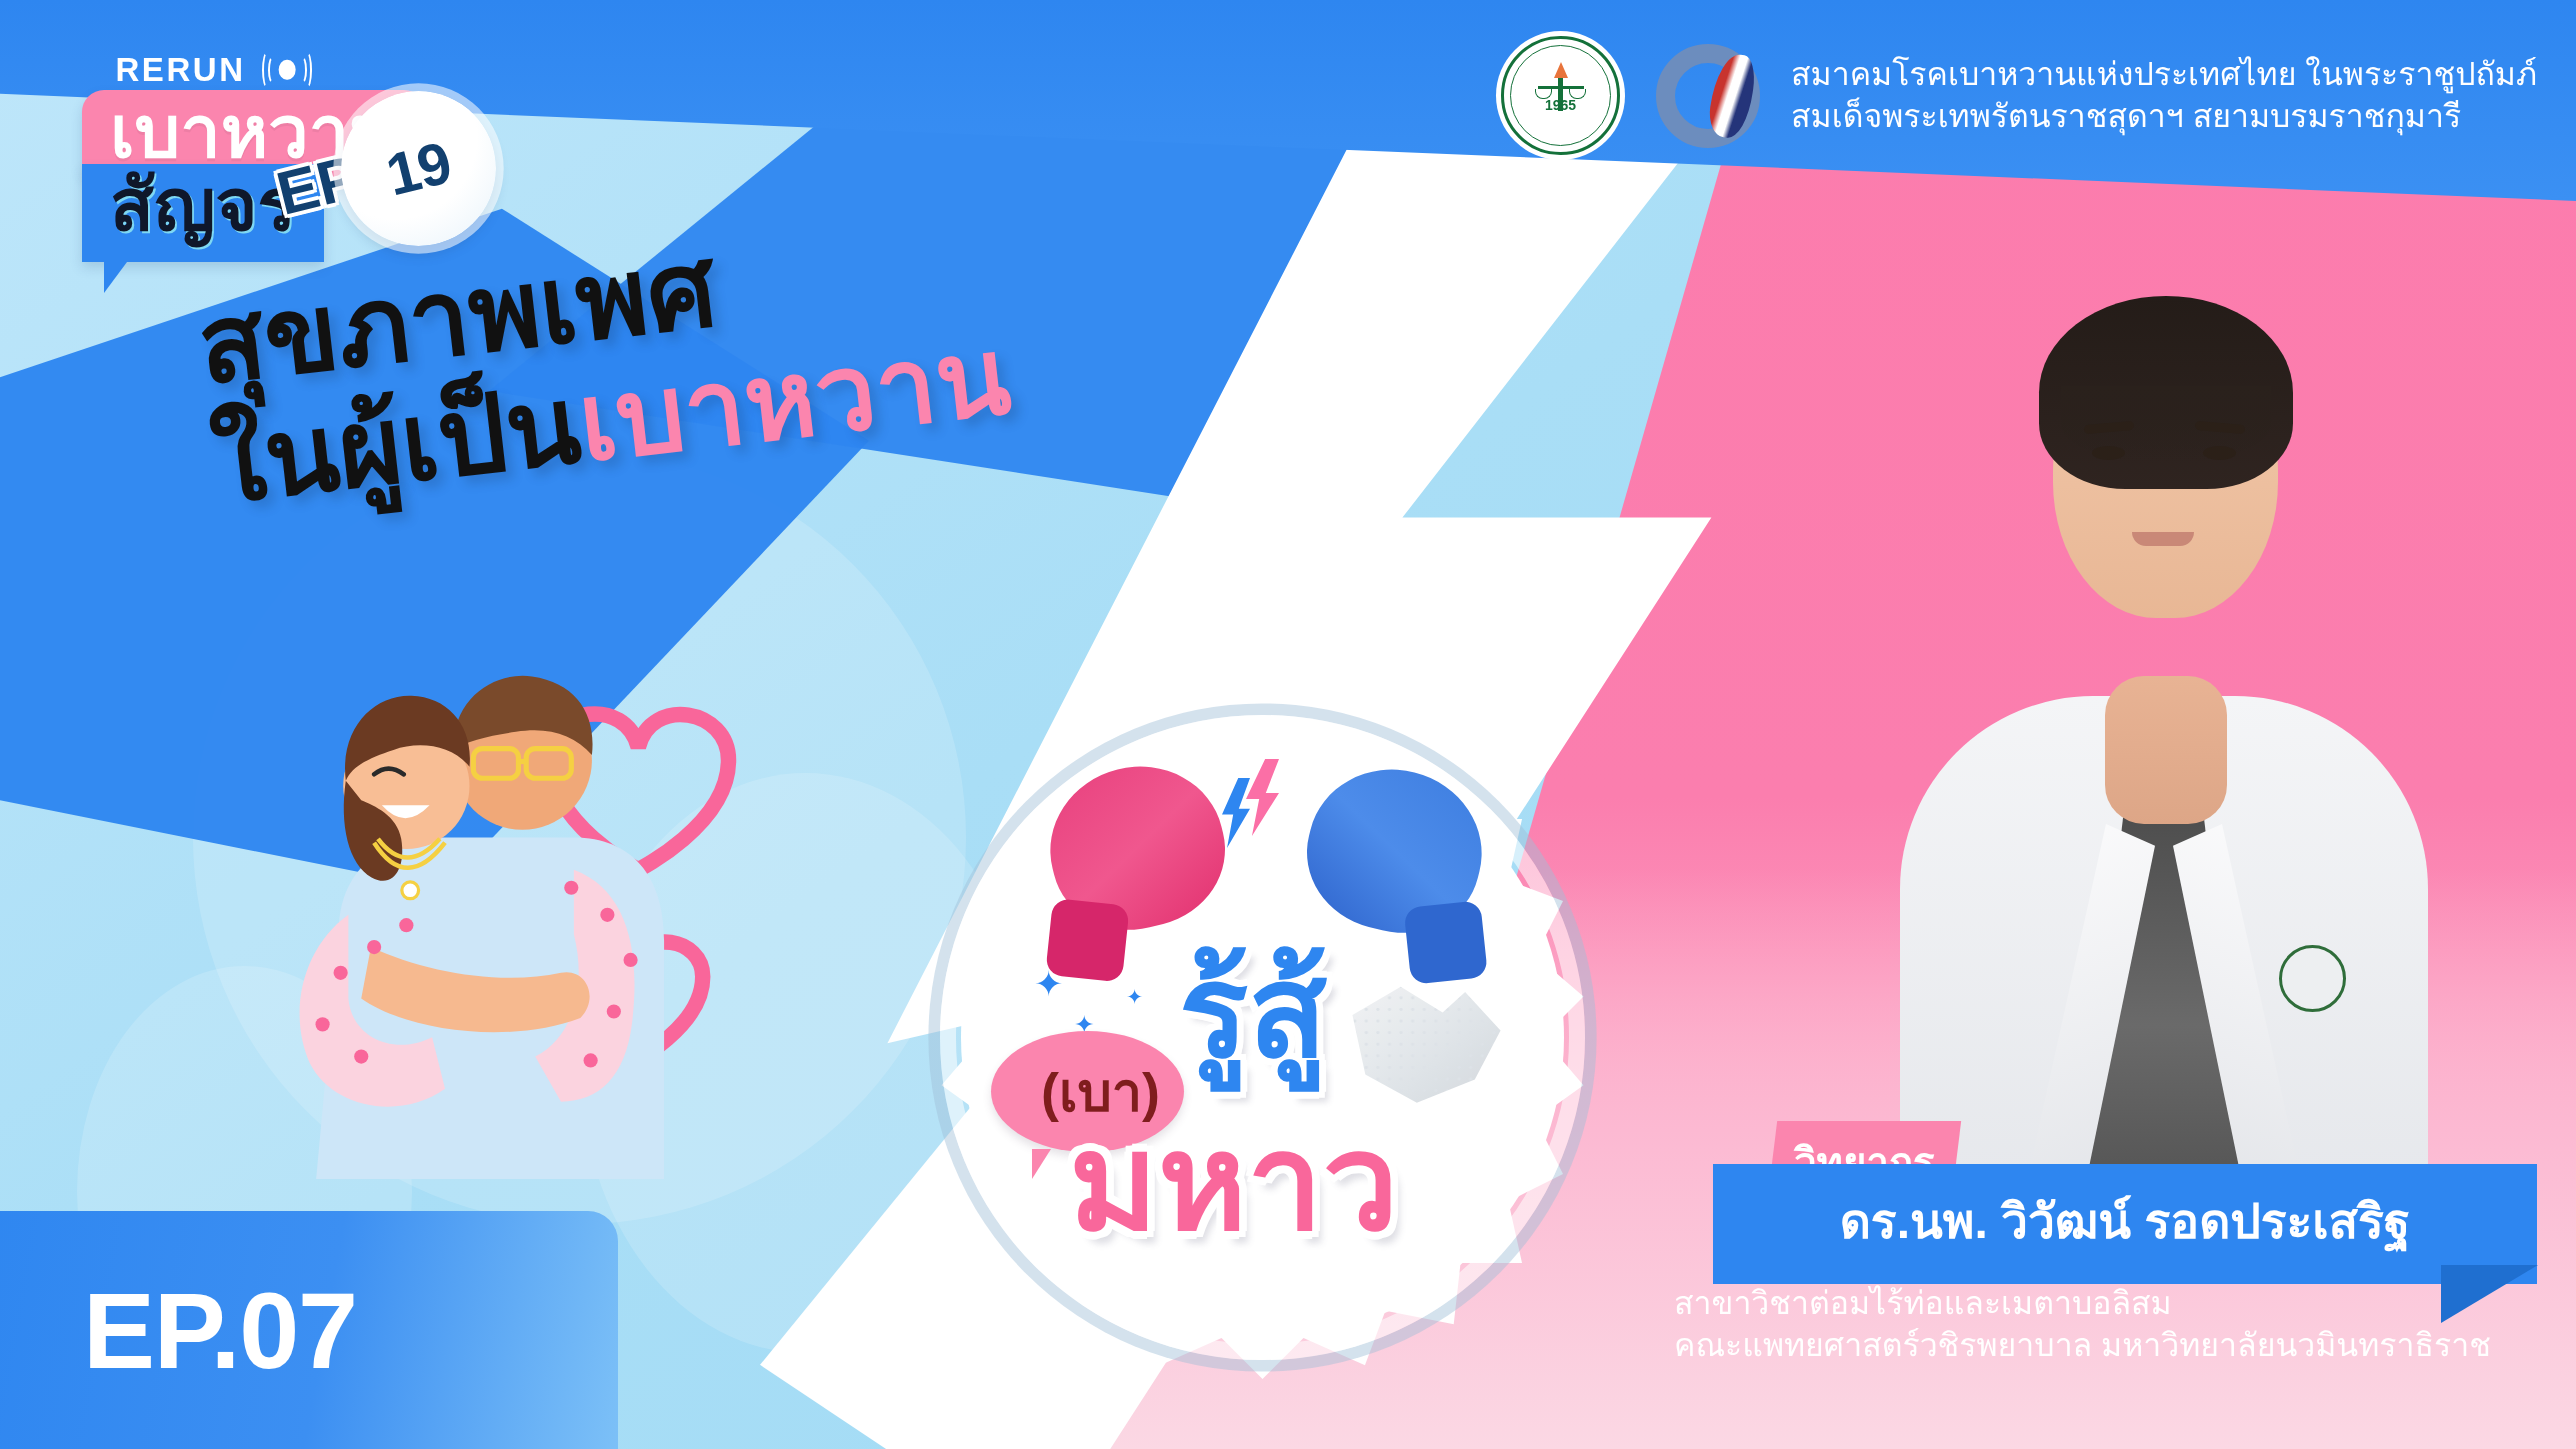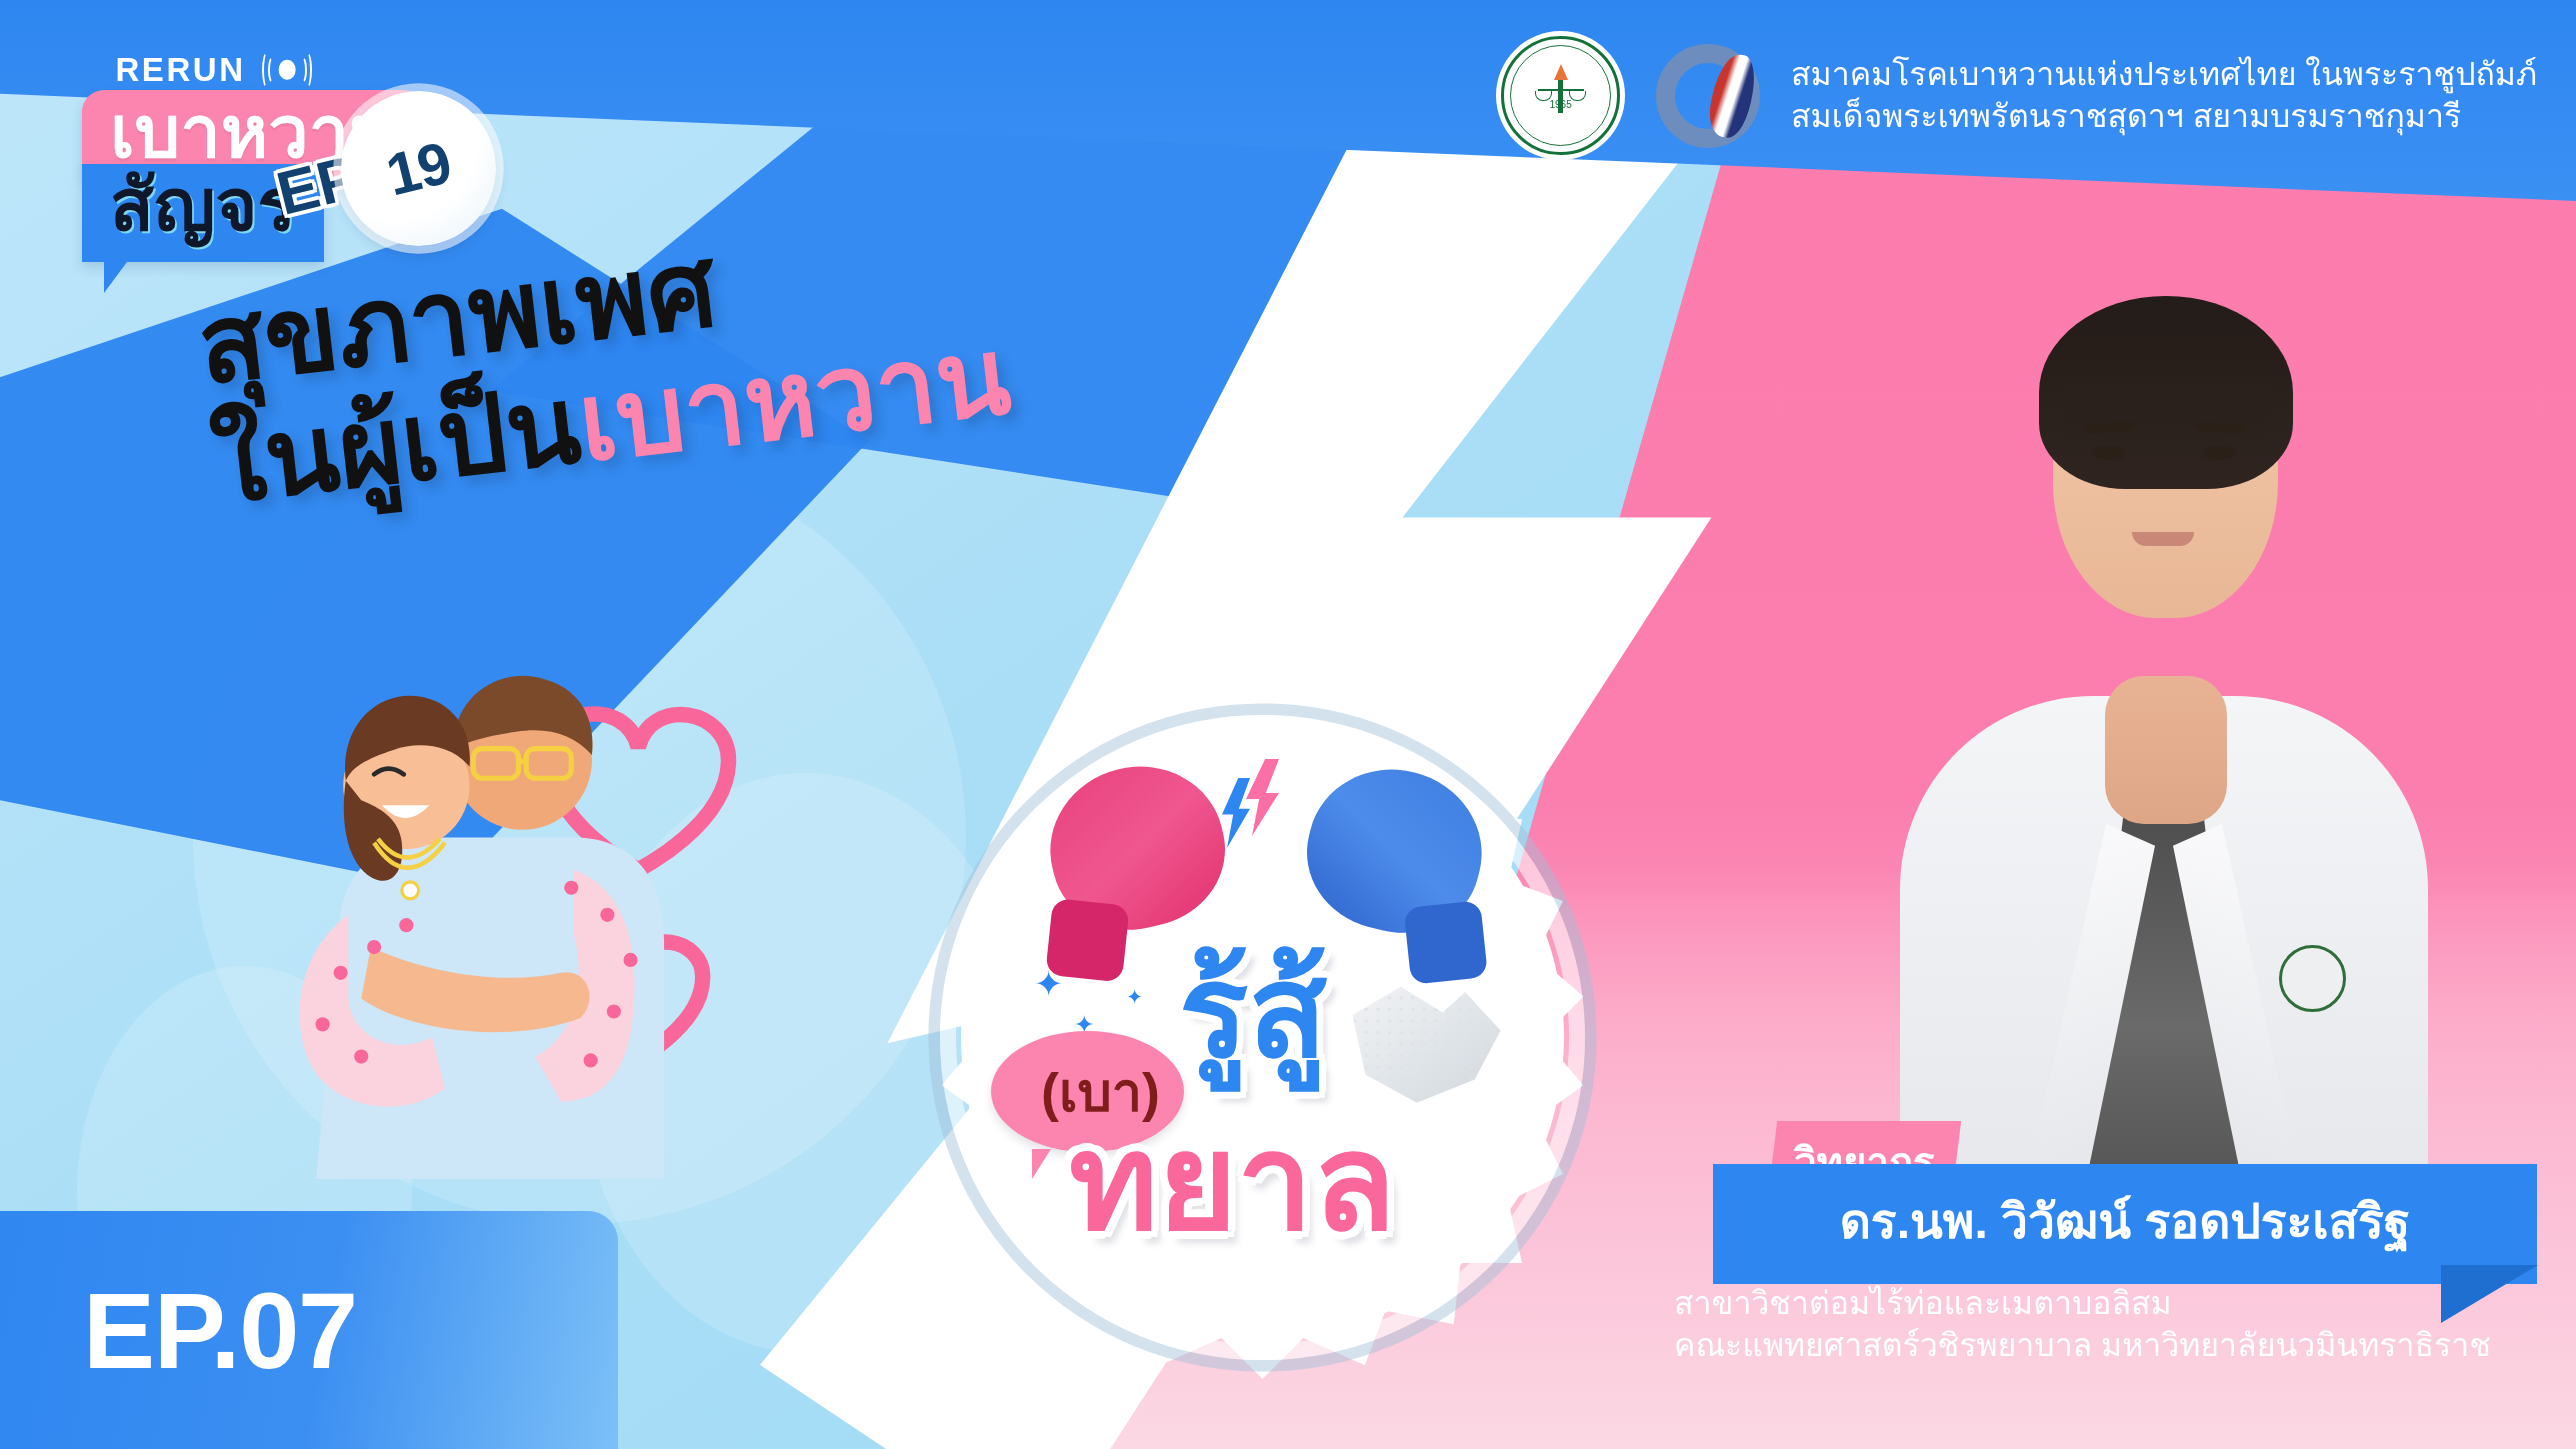--- a/index.html
+++ b/index.html
@@ -154,21 +154,21 @@
     display:flex; flex-direction:column; align-items:center; justify-content:center;
   }
   .seal-torch{ width:0;height:0;border-left:7.7px solid transparent;border-right:7.7px solid transparent;border-bottom:16.7px solid #E8743B; }
   .seal-rod{ width:4.5px; height:33px; background:#14713A; }
   .seal-scale{ width:46px; height:2.6px; background:#14713A; position:relative; top:-24.5px; }
   .seal-scale::before,.seal-scale::after{
     content:""; position:absolute; top:2.6px; width:15.5px; height:9px;
     border:1.9px solid #14713A; border-top:none; border-radius:0 0 7.7px 7.7px;
   }
   .seal-scale::before{ left:-2.6px; } .seal-scale::after{ right:-2.6px; }
-  .seal-year{ font-size:10px; font-weight:normal; color:#14713A; position:relative; top:-16.7px; }
+  .seal-year{ font-size:14px; font-weight:bold; color:#14713A; position:relative; top:-16.7px; }
 
   .org-logo-thai{
     width:122px; height:122px; position:relative; flex:0 0 auto;
   }
   .thai-ring{
     position:absolute; inset:9px; border-radius:50%;
     border:19.3px solid #6C8DBE;
   }
   .thai-flame{
     position:absolute; right:16.7px; top:19.3px; width:40px; height:84px;
@@ -507,21 +507,21 @@
     <div class="sparkle" style="left:113px; top:270px;">✦</div>
     <div class="sparkle" style="left:153px; top:317px; font-size:24.5px;">✦</div>
     <div class="sparkle" style="left:205px; top:291px; font-size:20.6px;">✦</div>
 
     <div class="sugar"></div>
 
     <div class="bubble-bao">
       <span>(เบา)</span>
     </div>
     <div class="badge-word-blue">รู้สู้</div>
-    <div class="badge-word-pink">ทยาล</div>
+    <div class="badge-word-pink">มหาว</div>
   </div>
 
   <div class="speaker-photo">
     <div class="sp-body"></div>
     <div class="sp-shirt"></div>
     <div class="sp-lapel-l"></div>
     <div class="sp-lapel-r"></div>
     <div class="sp-neck"></div>
     <div class="sp-head"></div>
     <div class="sp-hair"></div>

